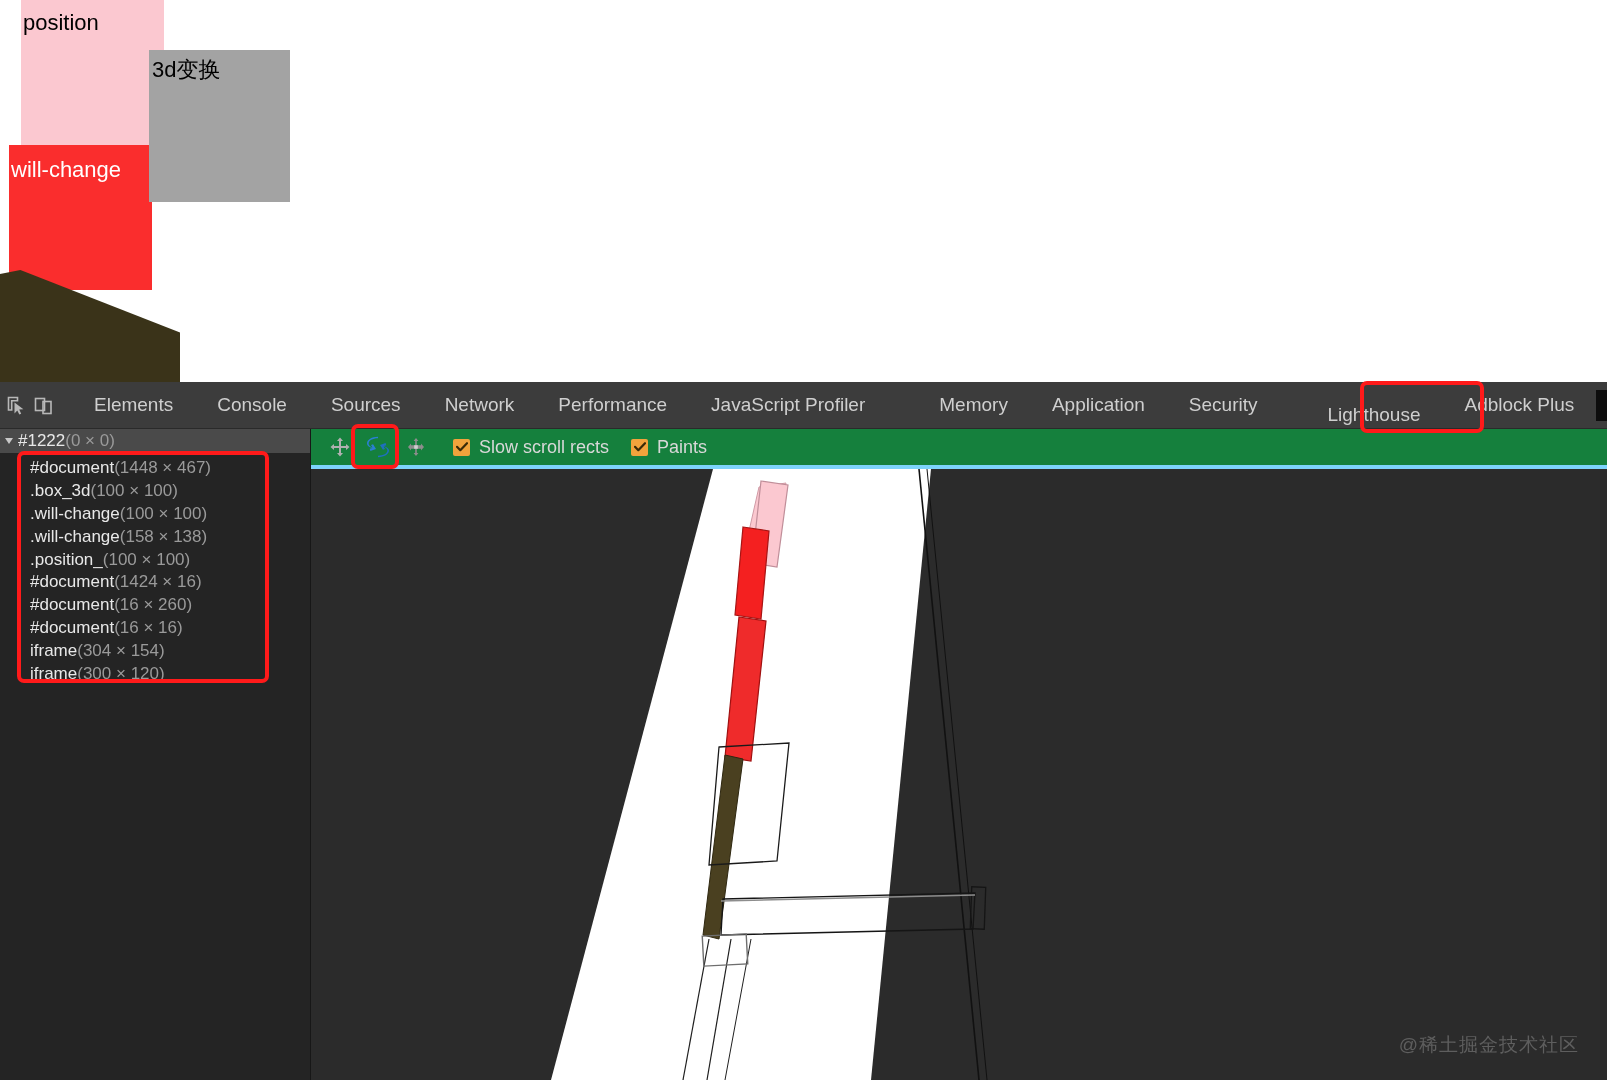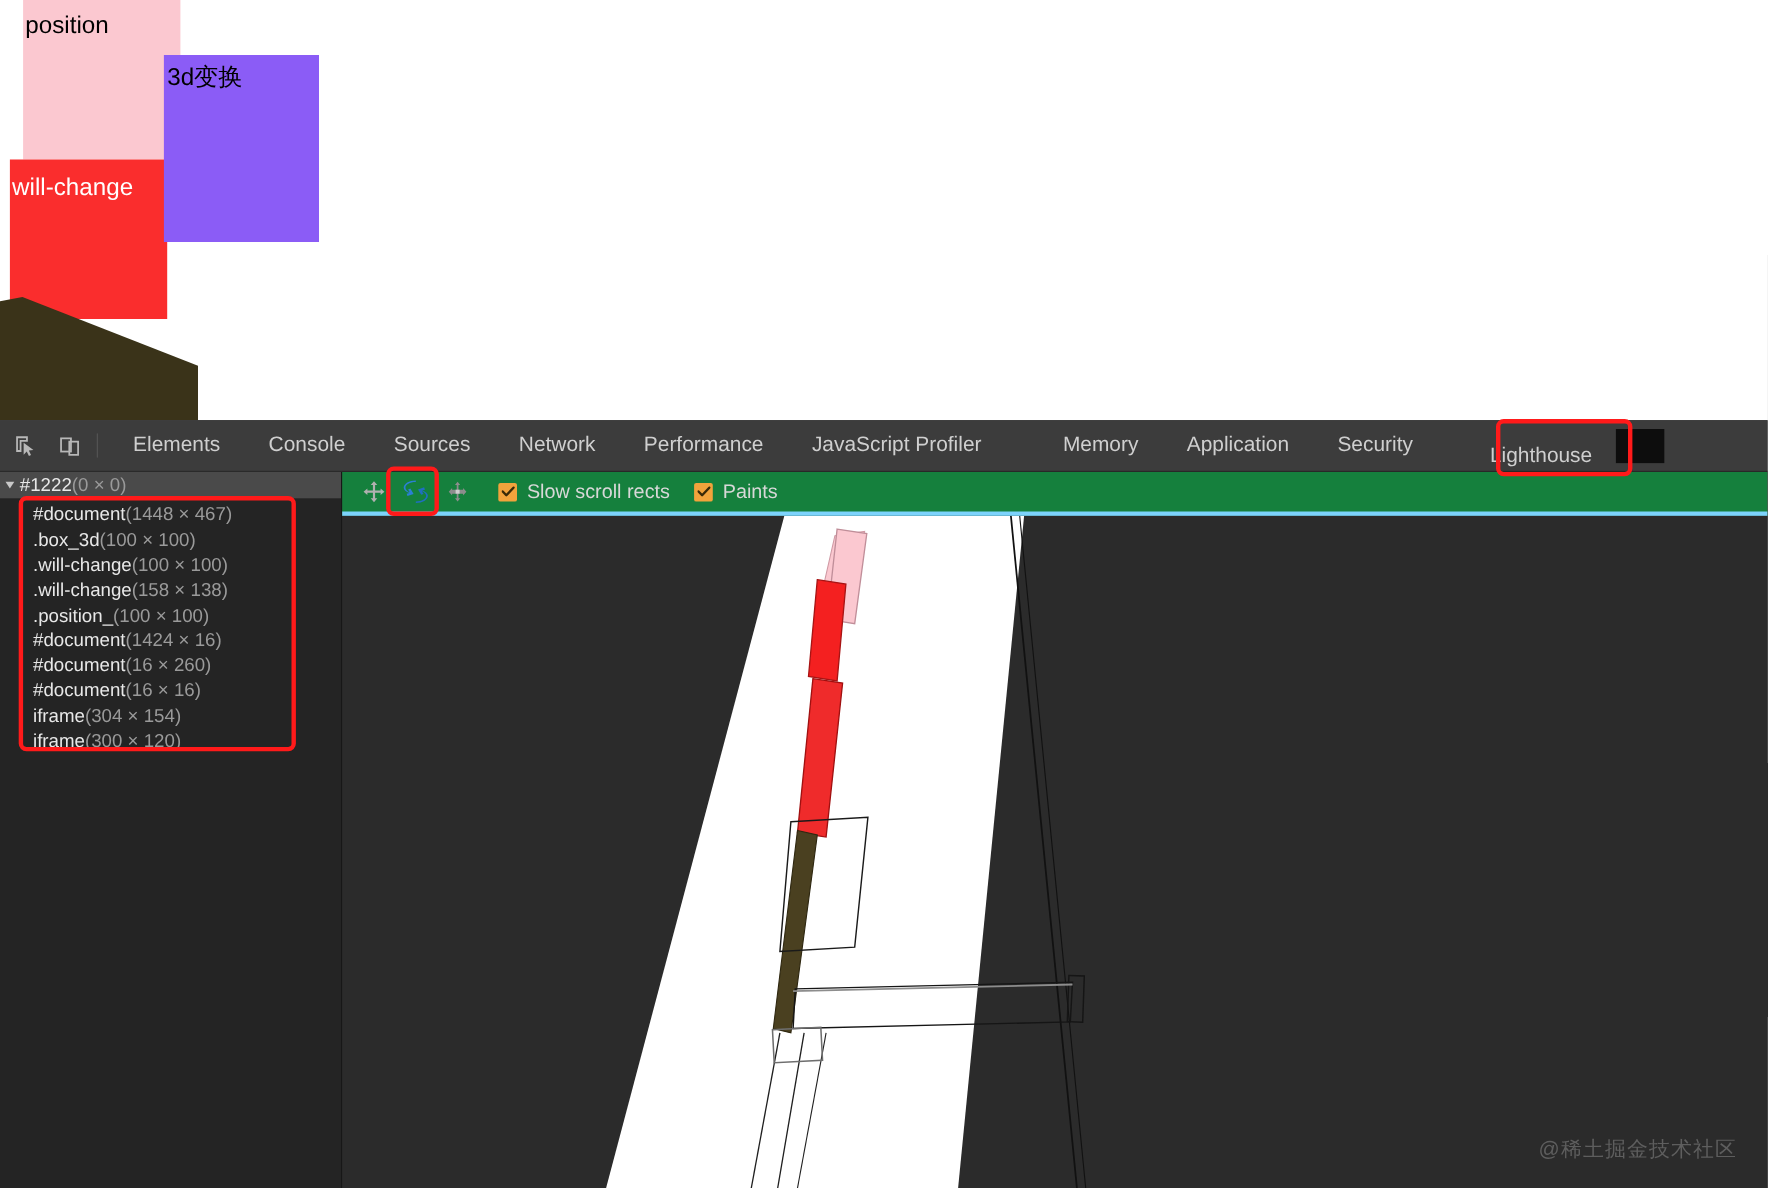--- a/index.html
+++ b/index.html
@@ -46,22 +46,22 @@
     background: #fa2d2d;
   }
   .box-willchange .lbl {
     position: absolute; left: 2px; top: 12px;
     font-size: 22px; color: #ffffff; white-space: nowrap;
   }
 
   .box-3d {
     position: absolute;
     left: 149px; top: 50px;
-    width: 141px; height: 170px;
-    background: #8b5cf6;
+    width: 141px; height: 152px;
+    background: #a3a3a3;
   }
   .box-3d .lbl {
     position: absolute; left: 3px; top: 5px;
     font-size: 22px; color: #000; white-space: nowrap;
   }
 
   
   .olive-shape {
     position: absolute;
     left: -30px; top: 270px;
@@ -319,20 +319,23 @@
             <span>Memory</span>
           </div>
         <div class="tab">
             <span>Application</span>
           </div>
         <div class="tab">
             <span>Security</span>
           </div>
         <div class="tab gap-l2">
             <span>Lighthouse</span>
+          </div>
+        <div class="tab">
+            <span>Adblock Plus</span>
           </div>
         <div class="tab active">
           
           
         </div>
       </div>
     </div>
 
     <div class="dt-body">
 

